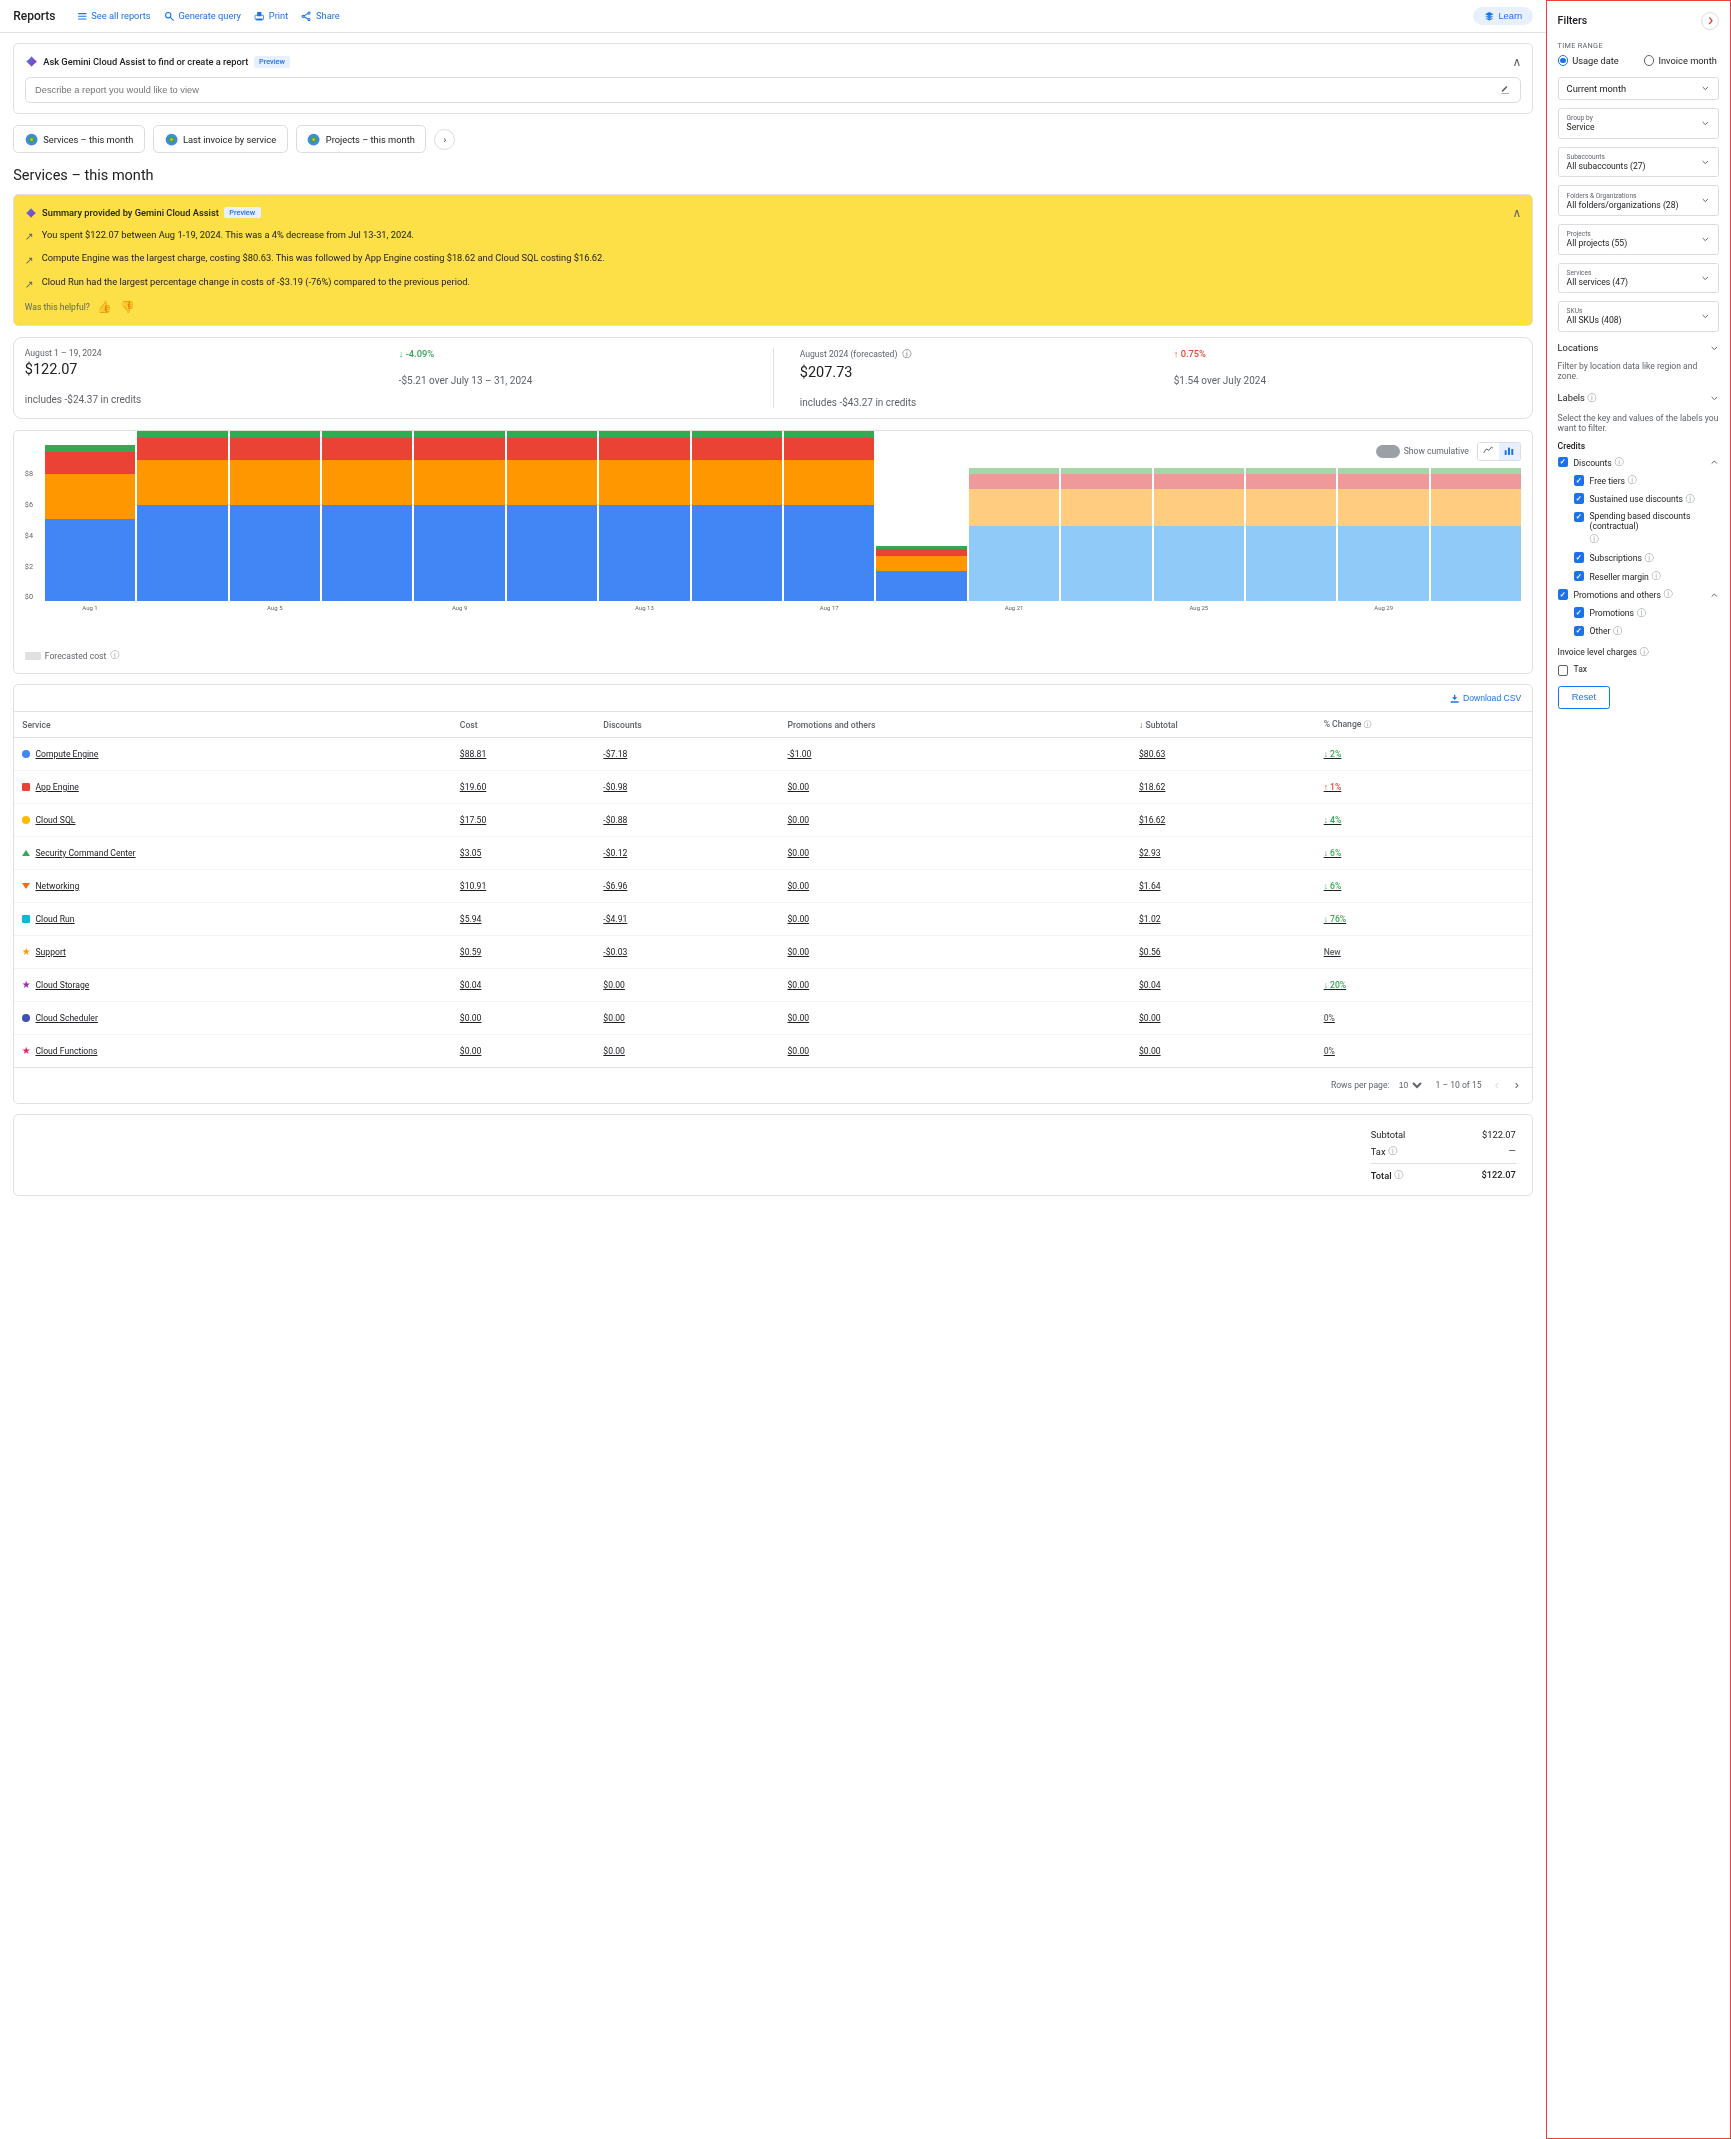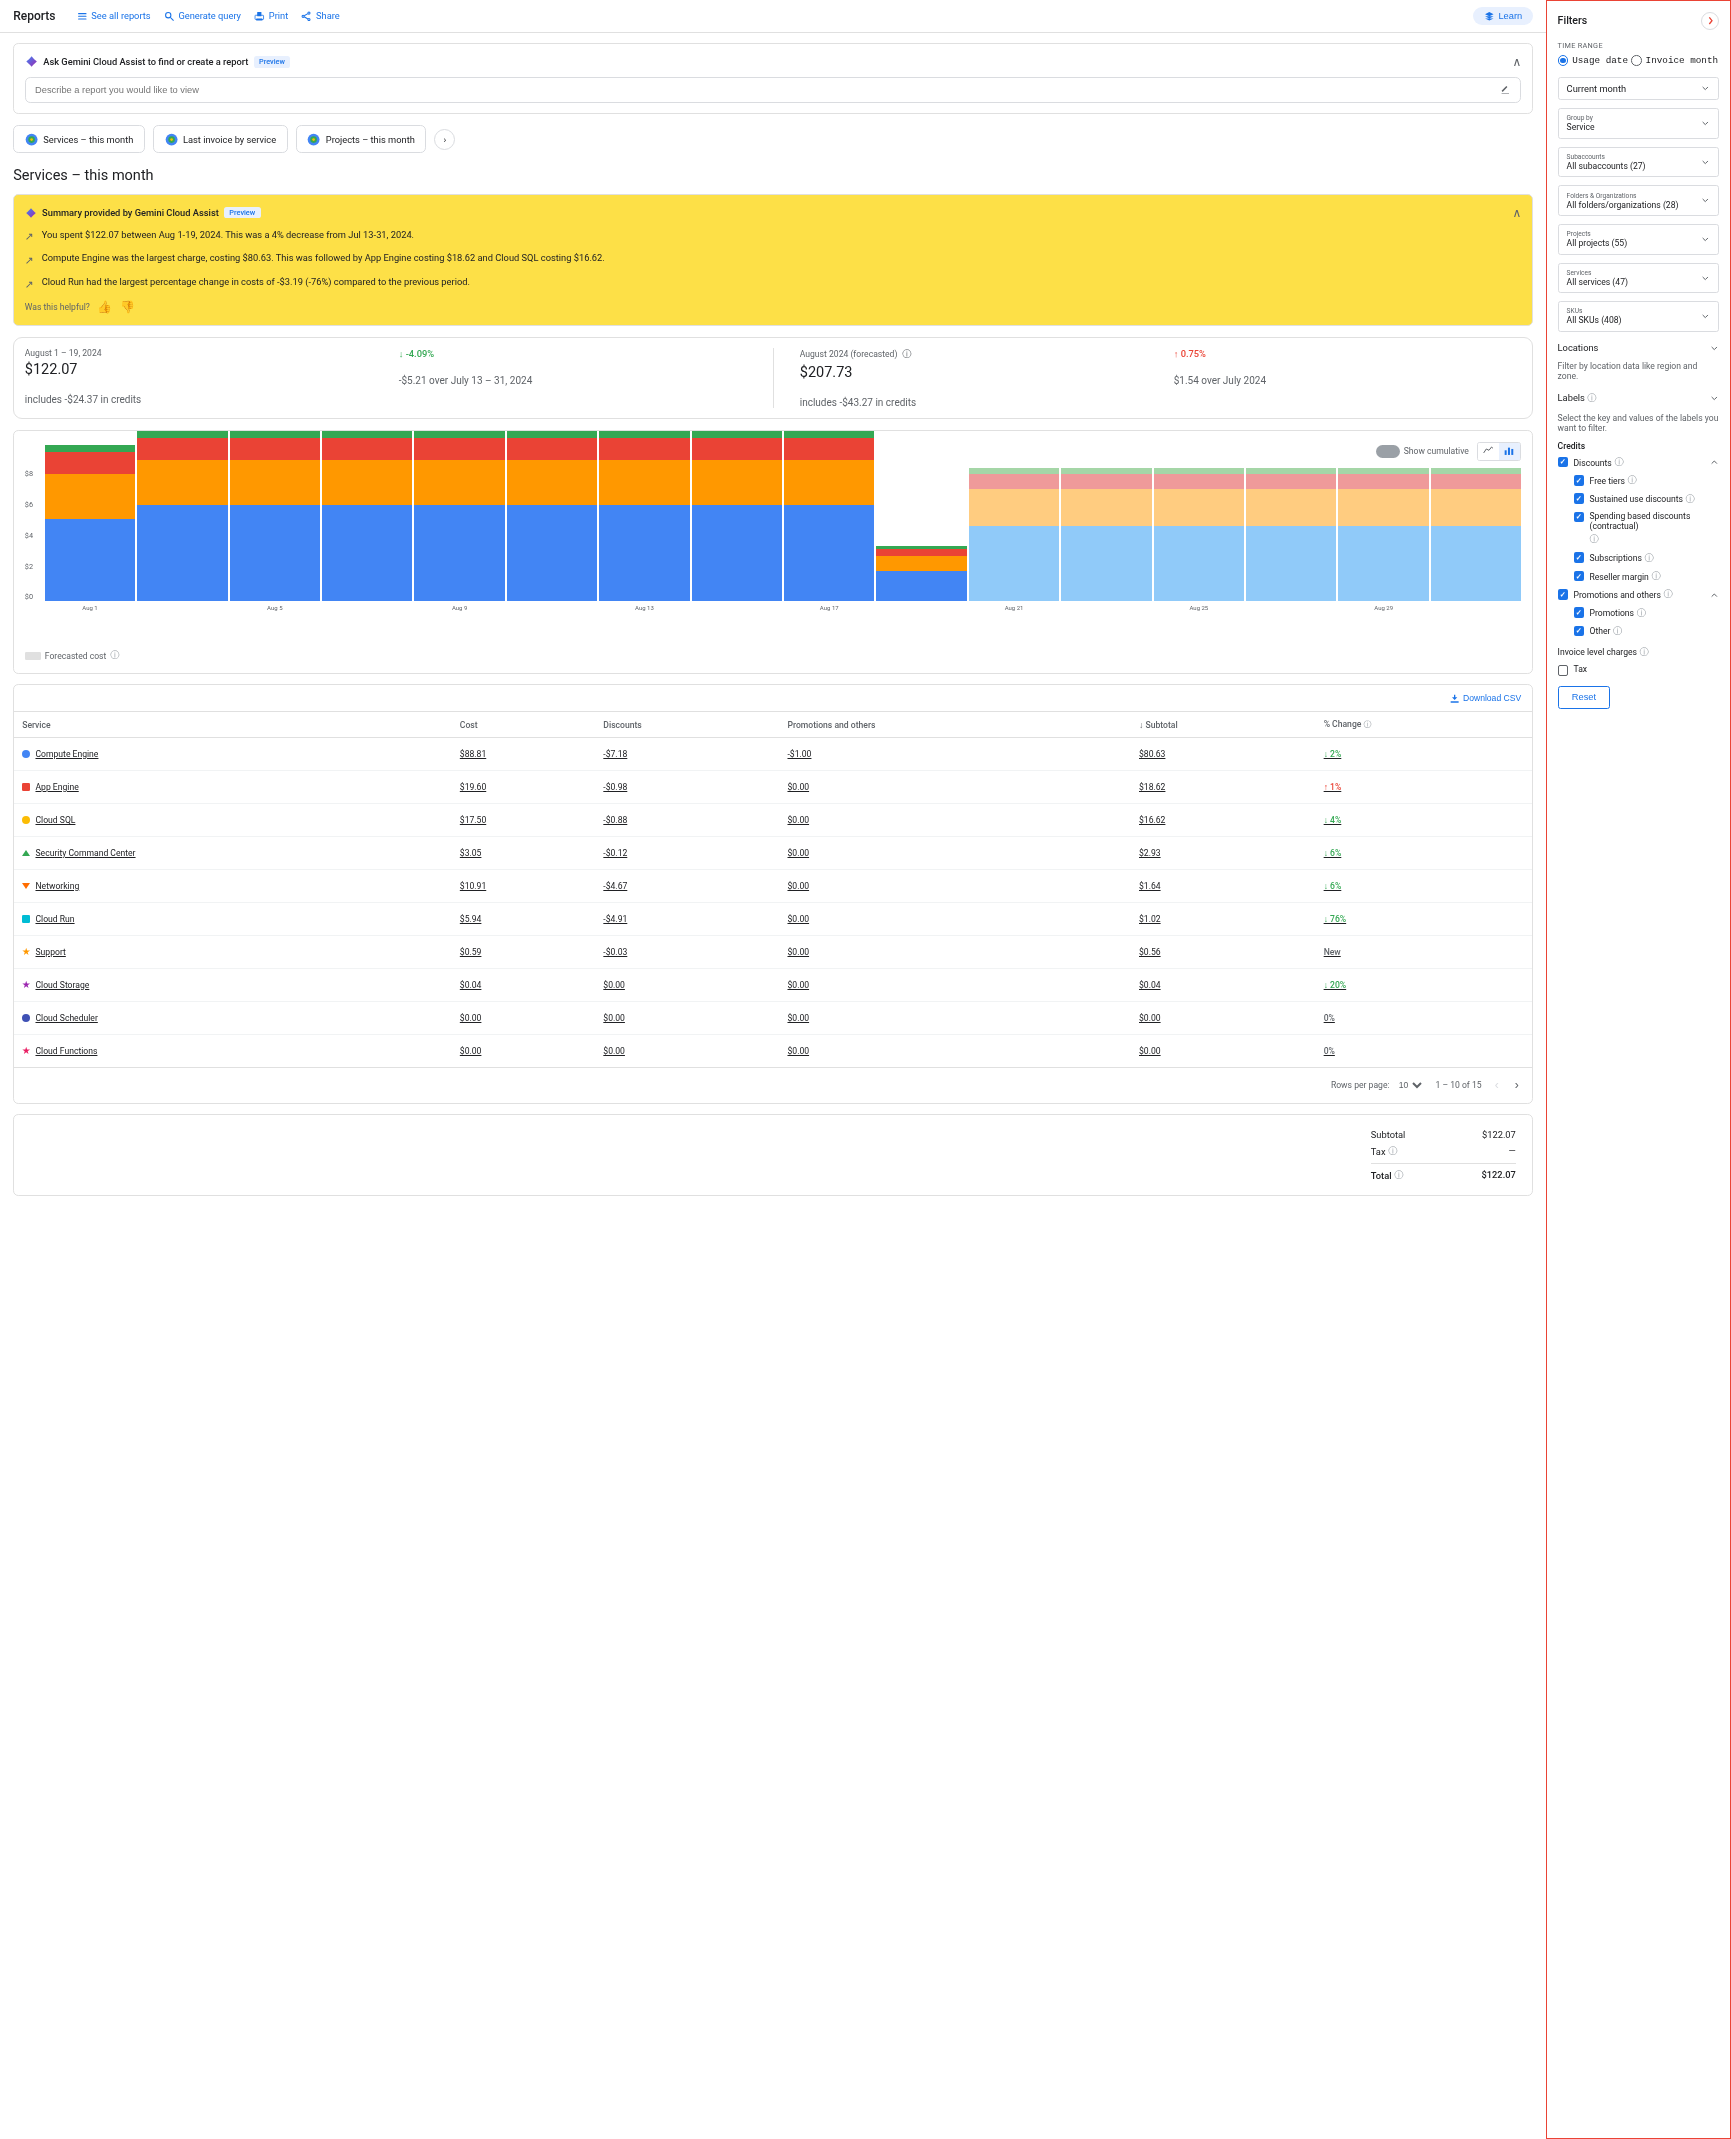--- a/index.html
+++ b/index.html
@@ -93,21 +93,21 @@
     .help-icon { color: #9aa0a6; font-size: 9.3px; cursor: pointer; }
 
     
     .sidebar { width: 185px; border-left: 0.7px solid #e0e0e0; background: #fff; padding: 10.6px; overflow-y: auto; position: relative; border: 1.3px solid #ea4335; }
     .sidebar-header { display: flex; justify-content: space-between; align-items: center; margin-bottom: 10.6px; }
     .sidebar-title { font-size: 10.6px; font-weight: 500; color: #202124; }
     .collapse-btn { width: 18.5px; height: 18.5px; border: 0.7px solid #dadce0; border-radius: 50%; display: flex; align-items: center; justify-content: center; cursor: pointer; color: #5f6368; }
 
     .filter-section { margin-bottom: 10.6px; }
     .filter-label { font-size: 7.3px; color: #5f6368; margin-bottom: 5.3px; text-transform: uppercase; letter-spacing: 0.3px; }
-    .radio-group { display: flex; gap: 3px; margin-bottom: 9px; font-family: Liberation Mono, monospace; }
+    .radio-group { display: flex; gap: 25px; margin-bottom: 9px; }
     .radio-option { display: flex; align-items: center; gap: 4px; font-size: 9.3px; cursor: pointer; }
     .radio-btn { width: 10.6px; height: 10.6px; border-radius: 50%; border: 1.3px solid #1a73e8; display: flex; align-items: center; justify-content: center; }
     .radio-btn.selected::after { content: ''; width: 5.3px; height: 5.3px; background: #1a73e8; border-radius: 50%; }
     .radio-btn.unselected { border-color: #5f6368; }
 
     .filter-select { width: 100%; border: 0.7px solid #dadce0; border-radius: 2.6px; padding: 5.3px 8px; font-size: 9.3px; color: #202124; background: #fff; cursor: pointer; display: flex; align-items: center; justify-content: space-between; margin-bottom: 8px; }
     .filter-select-inner { display: flex; flex-direction: column; }
     .filter-select-label { font-size: 6.6px; color: #5f6368; }
     .filter-select-value { font-size: 8.6px; color: #202124; }
 
@@ -551,21 +551,21 @@
             <td><span class="pct-change down">↓ 6%</span></td>
           </tr>
           <tr>
             <td>
               <div style="display: flex; align-items: center; gap: 5.3px;">
                 <div style="width: 0px; height: 0px; border-left: 4px solid transparent; border-right: 4px solid transparent; border-top: 6.6px solid rgb(255, 109, 0); flex-shrink: 0;"></div>
                 <span>Networking</span>
               </div>
             </td>
             <td>$10.91</td>
-            <td>-$4.67</td>
+            <td>-$6.96</td>
             <td>$0.00</td>
             <td>$1.64</td>
             <td><span class="pct-change down">↓ 6%</span></td>
           </tr>
           <tr>
             <td>
               <div style="display: flex; align-items: center; gap: 5.3px;">
                 <div style="width: 8px; height: 8px; border-radius: 1.3px; background: rgb(0, 188, 212); flex-shrink: 0;"></div>
                 <span>Cloud Run</span>
               </div>

